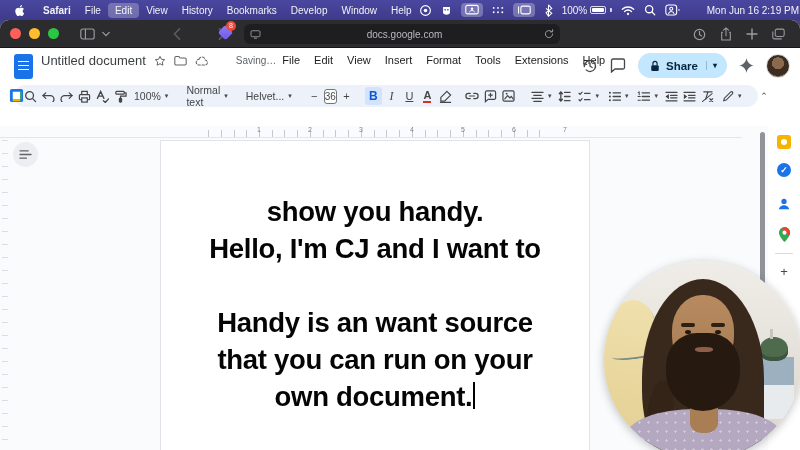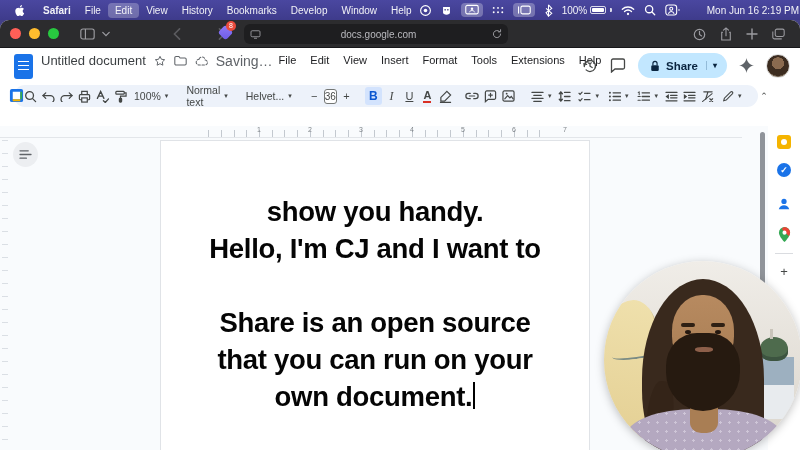--- a/index.html
+++ b/index.html
@@ -28,41 +28,41 @@
   .window { position:absolute; top:20px; left:0; width:800px; height:430px;
     border-radius:9px 9px 0 0; overflow:hidden; background:#fff; }
 
   
   .safari { height:28px; background:#2c2c2e; border-bottom:1px solid #17171a;
     display:flex; align-items:center; padding:0 10px; position:relative; }
   .lights { display:flex; gap:8px; margin-right:14px; }
   .light { width:11px; height:11px; border-radius:50%; }
   .sf-ic { color:#9b9ba0; display:flex; align-items:center; margin:0 7px; }
   .sf-ic.dim { color:#5c5c60; }
-  .urlbar { position:absolute; left:244px; top:4px; width:264px; height:20px;
+  .urlbar { position:absolute; left:244px; top:4px; width:316px; height:20px;
     background:#1e1e20; border-radius:6px; display:flex; align-items:center;
     color:#b9b9be; font-size:10px; padding:0 6px; }
   .urlbar .host { flex:1; text-align:center; }
   .ext-badge { position:absolute; left:218px; top:3px; width:18px; height:18px; }
   .ext-cube { position:absolute; left:2px; top:4px; width:11px; height:11px; border-radius:3px;
     background:linear-gradient(135deg,#8f7bf7,#6d5ae8); transform:rotate(45deg); }
   .ext-num { position:absolute; right:0; top:-2px; min-width:10px; height:10px; border-radius:5px;
     background:#e94b3c; color:#fff; font-size:7px; line-height:10px; text-align:center; padding:0 1px; }
   .sf-right { position:absolute; right:8px; top:0; height:28px; display:flex; align-items:center; }
 
   
   .dhead { height:36px; background:#fff; display:flex; align-items:flex-start; padding:4px 8px 0 8px; position:relative; }
   .docs-logo { width:19px; height:25px; margin:2px 8px 0 6px; background:#1a73e8; border-radius:3px; position:relative; }
   .docs-logo::after { content:""; position:absolute; left:4px; top:7px; width:11px; height:10px;
     background:linear-gradient(#fff 0 1.5px, transparent 1.5px 4px, #fff 4px 5.5px, transparent 5.5px 8px, #fff 8px 9.5px, transparent 9.5px); }
   .dtitle-block { display:flex; flex-direction:row; }
   .dtitle-row { display:flex; align-items:center; gap:8px; height:17px; }
   .dtitle { font-size:13px; color:#3c4043; }
   .dmini { color:#5f6368; display:flex; align-items:center; }
-  .saving { font-size:14px; color:#5f6368; }
+  .saving { font-size:10px; color:#5f6368;margin-left:20px; }
   .dmenu-row { display:flex; gap:2px; margin-top:1px; }
   .dmenu { font-size:11px; color:#202124; padding:1px 6px; border-radius:4px; }
   .dhead-right { position:absolute; right:10px; top:5px; display:flex; align-items:center; gap:12px; }
   .hico { color:#454746; display:flex; }
   .share-btn { background:#c2e7ff; border-radius:13px; height:25px; display:flex; align-items:center;
     padding:0 4px 0 12px; color:#0a2540; font-size:11.5px; font-weight:bold; gap:6px; }
   .share-caret { border-left:1px solid rgba(9,57,99,.25); padding:0 6px 0 6px; margin-left:2px; font-size:8px; }
   .avatar { width:24px; height:24px; border-radius:50%;
     background:radial-gradient(circle at 50% 38%, #8a6a4f 0 34%, #3c2c20 35% 70%, #6b5a48 71%);
     border:1px solid #e0e0e0; }
@@ -556,21 +556,21 @@
       <svg width="13" height="11" viewBox="0 0 14 12" fill="none" stroke="currentColor" stroke-width="1.4" stroke-linecap="round">
           <path d="M1 2h9M1 6h12M1 10h7"></path>
         </svg>
     </span>
 
     <div class="page">
       <div class="doc-text">
         <div class="doc-line">show you handy.</div>
         <div class="doc-line">Hello, I'm CJ and I want to</div>
         <div class="blank-line"></div>
-        <div class="doc-line">Share is an open source</div>
+        <div class="doc-line">Handy is an want source</div>
         <div class="doc-line">that you can run on your</div>
         <div class="doc-line"><span>own document.</span><span class="text-caret"></span></div>
       </div>
     </div>
 
     <div class="vscroll"></div>
   </div>
 
   <div class="sidepanel">
     <span class="sp-icon" style="top:8px">

